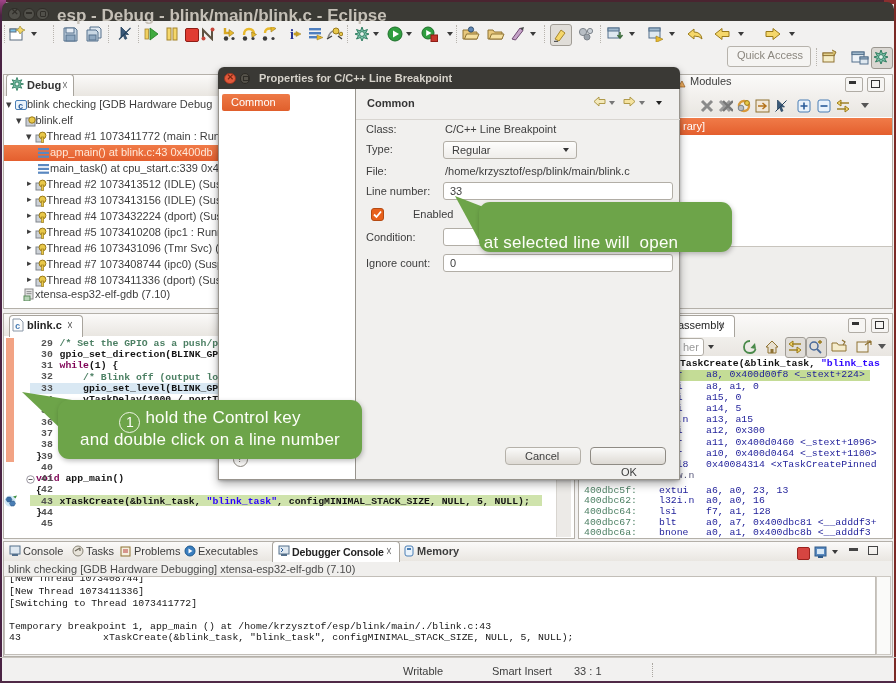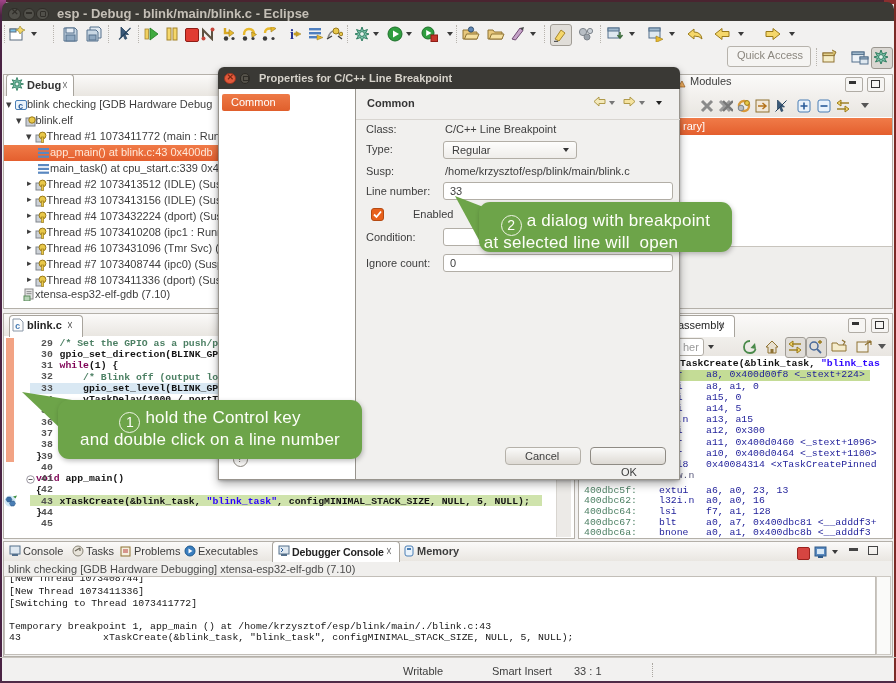--- a/index.html
+++ b/index.html
@@ -29,21 +29,21 @@
 <div class="abs" style="left:0;top:0;width:6px;height:15px;background:linear-gradient(#a04489,#4d2440);"></div>
 <div class="abs" style="left:884px;top:0;width:12px;height:4px;background:#8a2f2f;"></div>
 
 <div class="abs" style="left:1.5px;top:2px;width:892px;height:19px;background:#3b3a35;border-radius:7px 7px 0 0;"></div>
 <div class="abs" style="left:8px;top:7.5px;width:12.5px;height:12.5px;border-radius:50%;background:#51504a;border:1px solid #2f2d28;box-sizing:border-box;"></div>
 <div class="abs" style="left:11px;top:6.5px;font-size:9px;color:#302e29;font-weight:bold;">✕</div>
 <div class="abs" style="left:22.5px;top:7.5px;width:12.5px;height:12.5px;border-radius:50%;background:#51504a;border:1px solid #2f2d28;box-sizing:border-box;"></div>
 <div class="abs" style="left:26px;top:11.5px;width:5.5px;height:2px;background:#302e29;"></div>
 <div class="abs" style="left:36.3px;top:7.5px;width:12.5px;height:12.5px;border-radius:50%;background:#51504a;border:1px solid #2f2d28;box-sizing:border-box;"></div>
 <div class="abs" style="left:39.8px;top:11px;width:4px;height:4px;border:1.2px solid #302e29;border-radius:1px;"></div>
-<div class="abs ui" style="left:57px;top:6px;font-size:13px;font-weight:bold;color:#c6c1b8;">esp - Debug - blink/main/blink.c - Eclipse</div>
+<div class="abs ui" style="left:57px;top:6px;font-size:17px;font-weight:bold;color:#c6c1b8;">esp - Debug - blink/main/blink.c - Eclipse</div>
 
 <div id="toolbar">
 <div class="abs sep" style="left:4px;"></div>
 <svg class="abs" style="left:9px;top:26px;" width="17" height="16">
       <rect x="1" y="3" width="12" height="11" fill="#fff" stroke="#5a6c7e"></rect>
       <rect x="1" y="3" width="6" height="3" fill="#7ec3e8" stroke="#5a6c7e"></rect>
       <path d="M11 0 L13 3 L16 4 L13 5.5 L11 8 L9.5 5 L7 4 L9.5 3 Z" fill="#f5d76a" stroke="#a08f30" stroke-width="0.7"></path>
     </svg>
 <div class="abs caret" style="left:31px;top:32px;"></div>
 <div class="abs sep" style="left:53px;"></div>
@@ -559,21 +559,21 @@
     </svg>
 <div class="abs caret" style="left:421px;top:34px;border-top-color:#777;"></div>
 <div class="abs caret" style="left:438px;top:34px;border-top-color:#222;"></div>
 <div class="abs" style="left:138px;top:52px;width:324px;height:1px;background:#d8d5d0;"></div>
 <div class="abs ui" style="left:148px;top:55.5px;">Class:</div>
 <div class="abs ui" style="left:227px;top:55.5px;">C/C++ Line Breakpoint</div>
 <div class="abs ui" style="left:148px;top:76px;">Type:</div>
 <div class="abs" style="left:225px;top:74px;width:134px;height:18px;background:linear-gradient(#fdfdfc,#efedea);border:1px solid #b2aea6;border-radius:3px;box-sizing:border-box;"></div>
 <div class="abs ui" style="left:234px;top:76.5px;">Regular</div>
 <div class="abs caret" style="left:345px;top:81px;border-top-color:#333;"></div>
-<div class="abs ui" style="left:148px;top:97.5px;">Susp:</div>
+<div class="abs ui" style="left:148px;top:97.5px;">File:</div>
 <div class="abs ui" style="left:227px;top:97.5px;">/home/krzysztof/esp/blink/main/blink.c</div>
 <div class="abs ui" style="left:148px;top:117.5px;">Line number:</div>
 <div class="abs inp" style="left:225px;top:115px;width:230px;height:18px;box-sizing:border-box;"></div>
 <div class="abs ui" style="left:232px;top:117.5px;">33</div>
 <div class="abs" style="left:153px;top:141px;width:13px;height:13px;background:#e8611c;border:1px solid #b54a12;border-radius:3px;box-sizing:border-box;"></div>
 <svg class="abs" style="left:154px;top:142px;" width="11" height="11">
       <path d="M2 5.5 L4.5 8 L9 2.5" fill="none" stroke="#fff" stroke-width="1.8"></path>
     </svg>
 <div class="abs ui" style="left:171px;top:140.5px;padding-left:24px;">Enabled</div>
 <div class="abs ui" style="left:148px;top:163.5px;">Condition:</div>
@@ -587,21 +587,20 @@
 <div class="abs ui" style="left:307px;top:383px;">Cancel</div>
 <div class="abs" style="left:372px;top:380px;width:76px;height:17.5px;background:linear-gradient(#fafaf9,#dedad4);border:1.5px solid #8f8b84;border-radius:4px;box-sizing:border-box;"></div>
 <div class="abs ui" style="left:403px;top:383px;margin-top:16px;">OK</div>
 </div>
 
 <div id="callouts">
 <svg class="abs" style="left:440px;top:185px;z-index:20;" width="120" height="62">
       <polygon points="15,11 46,23 40,57" fill="#6da449"></polygon>
     </svg>
 <div class="abs callout" style="left:479px;top:202px;width:253px;height:50px;z-index:21;">
-<div class="abs" style="left:0;top:9px;width:253px;"><span class="num">2</span>a dialog with breakpoint</div>
 <div class="abs" style="left:0;top:31px;width:204px;">at selected line will&nbsp; open</div>
 </div>
 <svg class="abs" style="left:14px;top:382px;z-index:20;" width="120" height="60">
       <polygon points="8,10 58,18 48,48" fill="#6da449"></polygon>
     </svg>
 <div class="abs callout" style="left:58px;top:400px;width:304px;height:59px;z-index:21;">
 <div class="abs" style="left:0;top:8px;width:304px;"><span class="num">1</span>hold the Control key</div>
 <div class="abs" style="left:0;top:30px;width:304px;">and double click on a line number</div>
 </div>
 </div>

